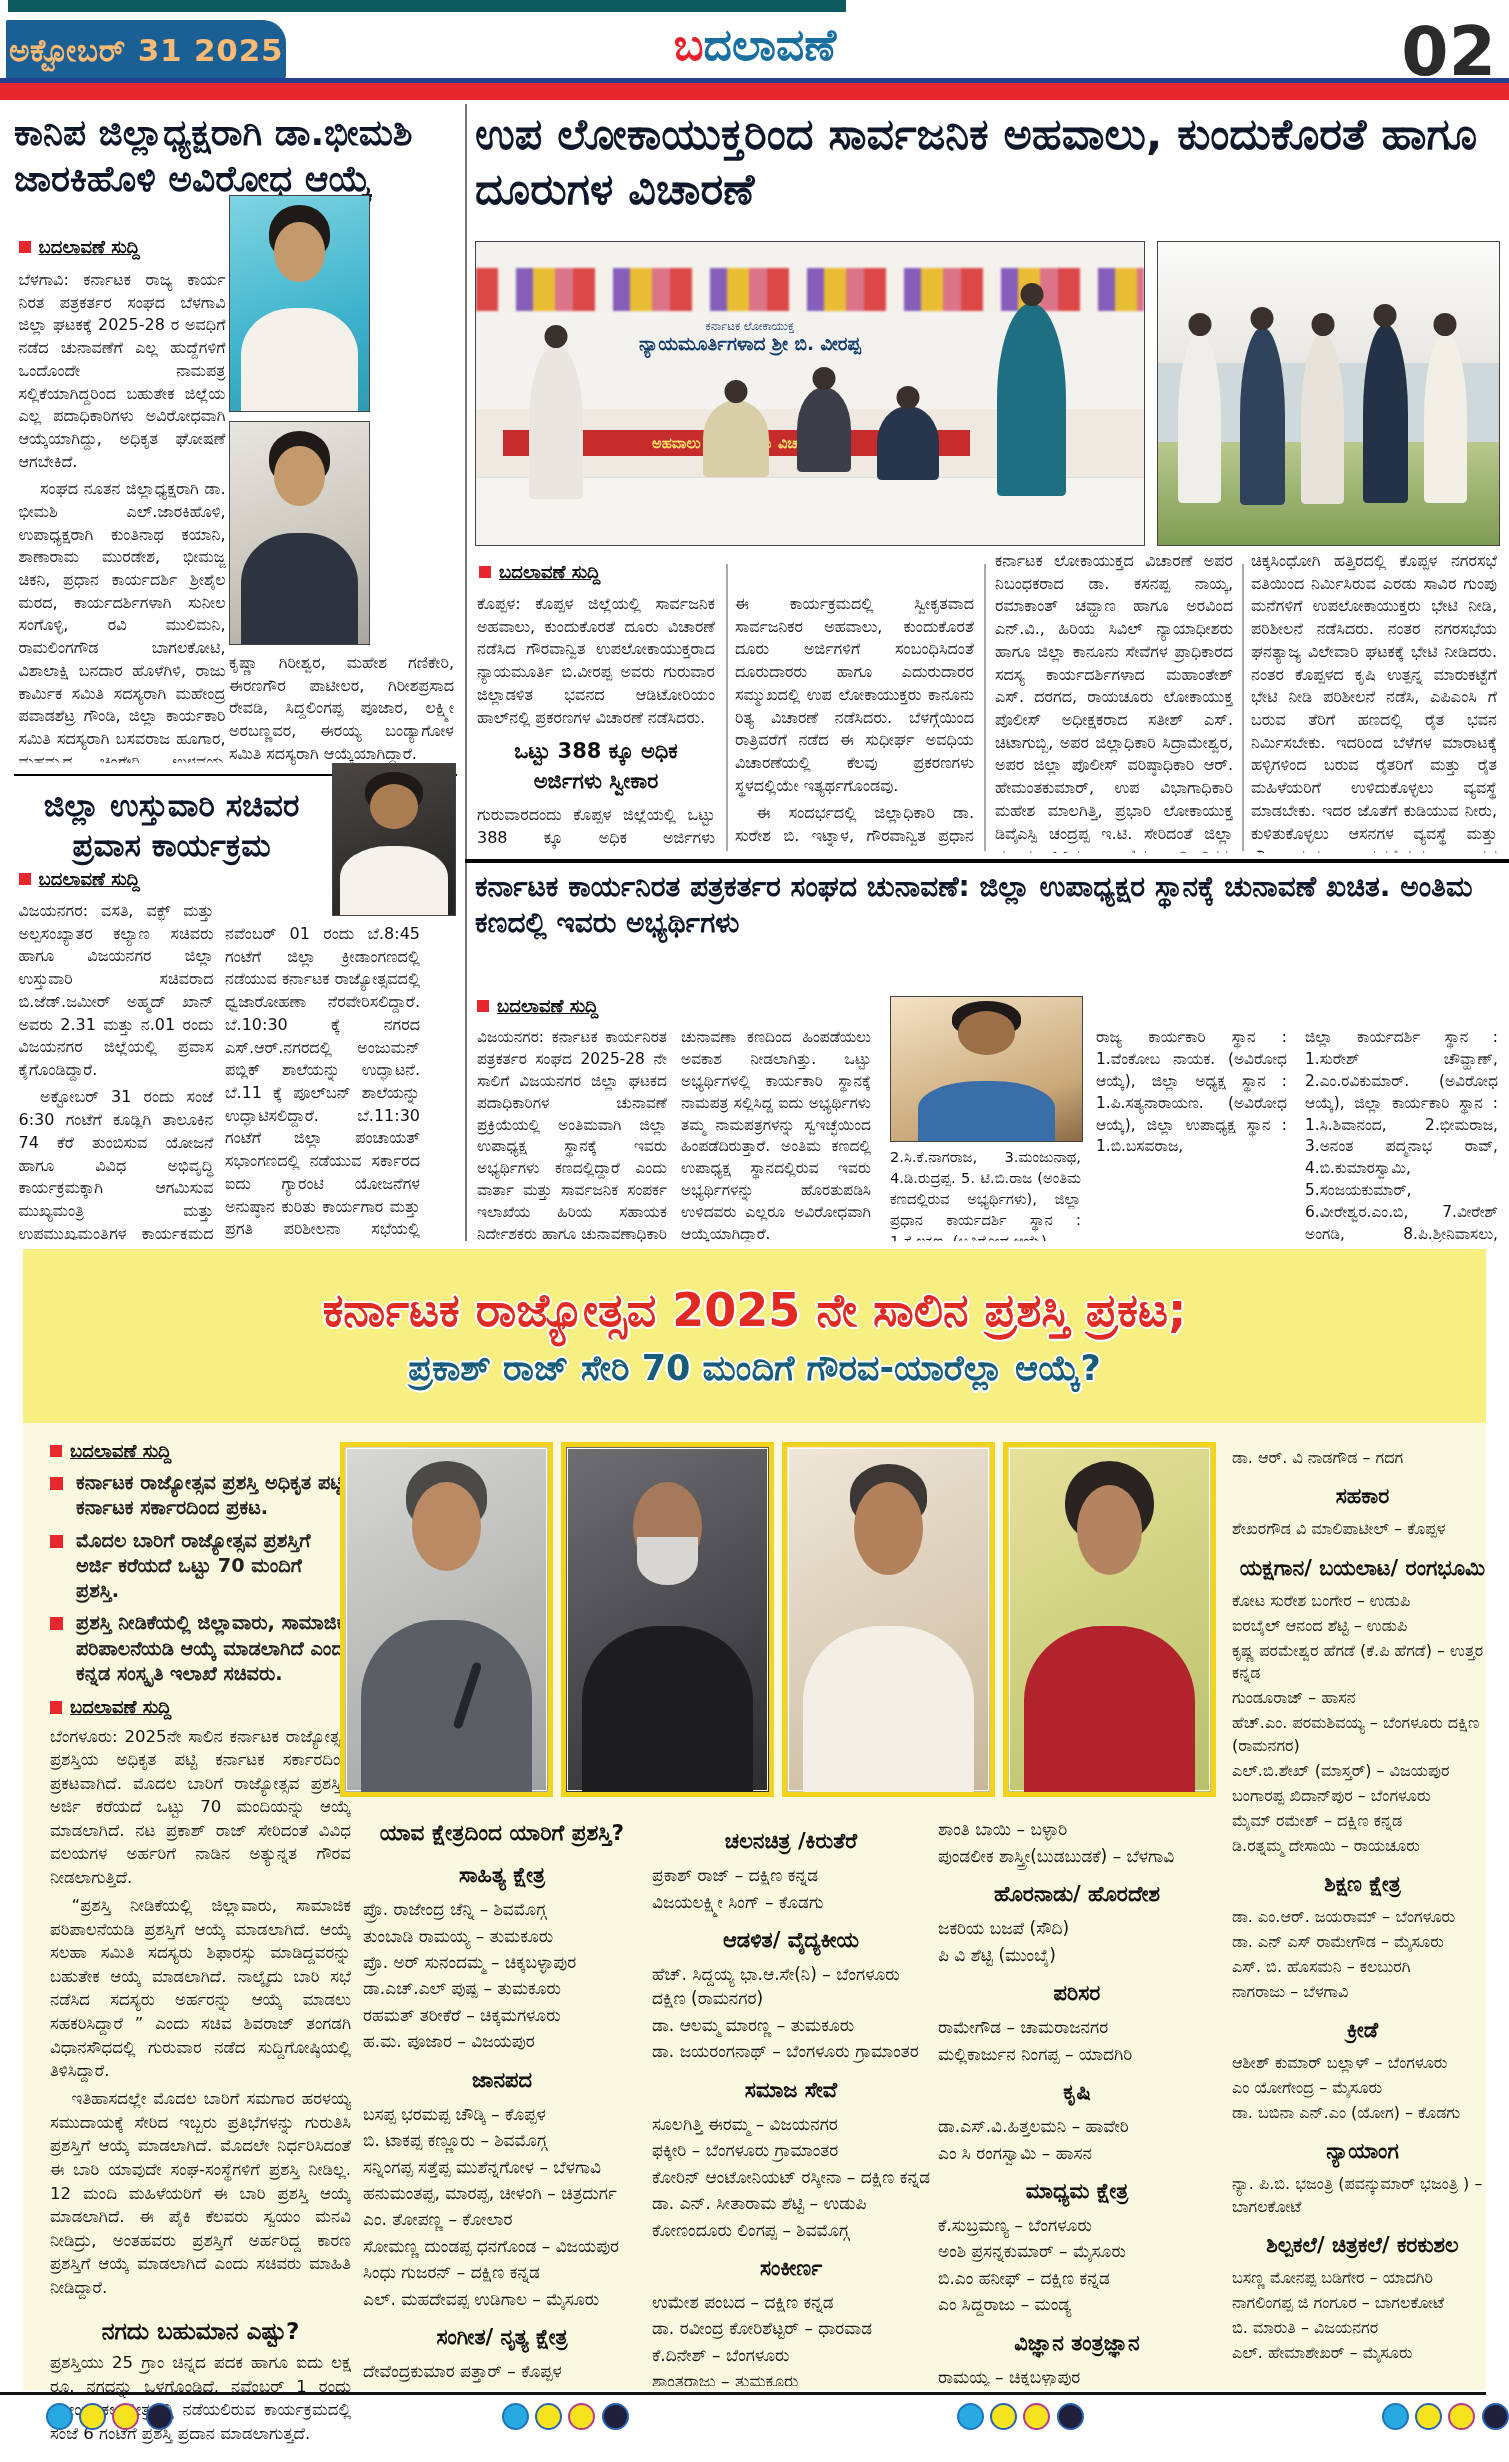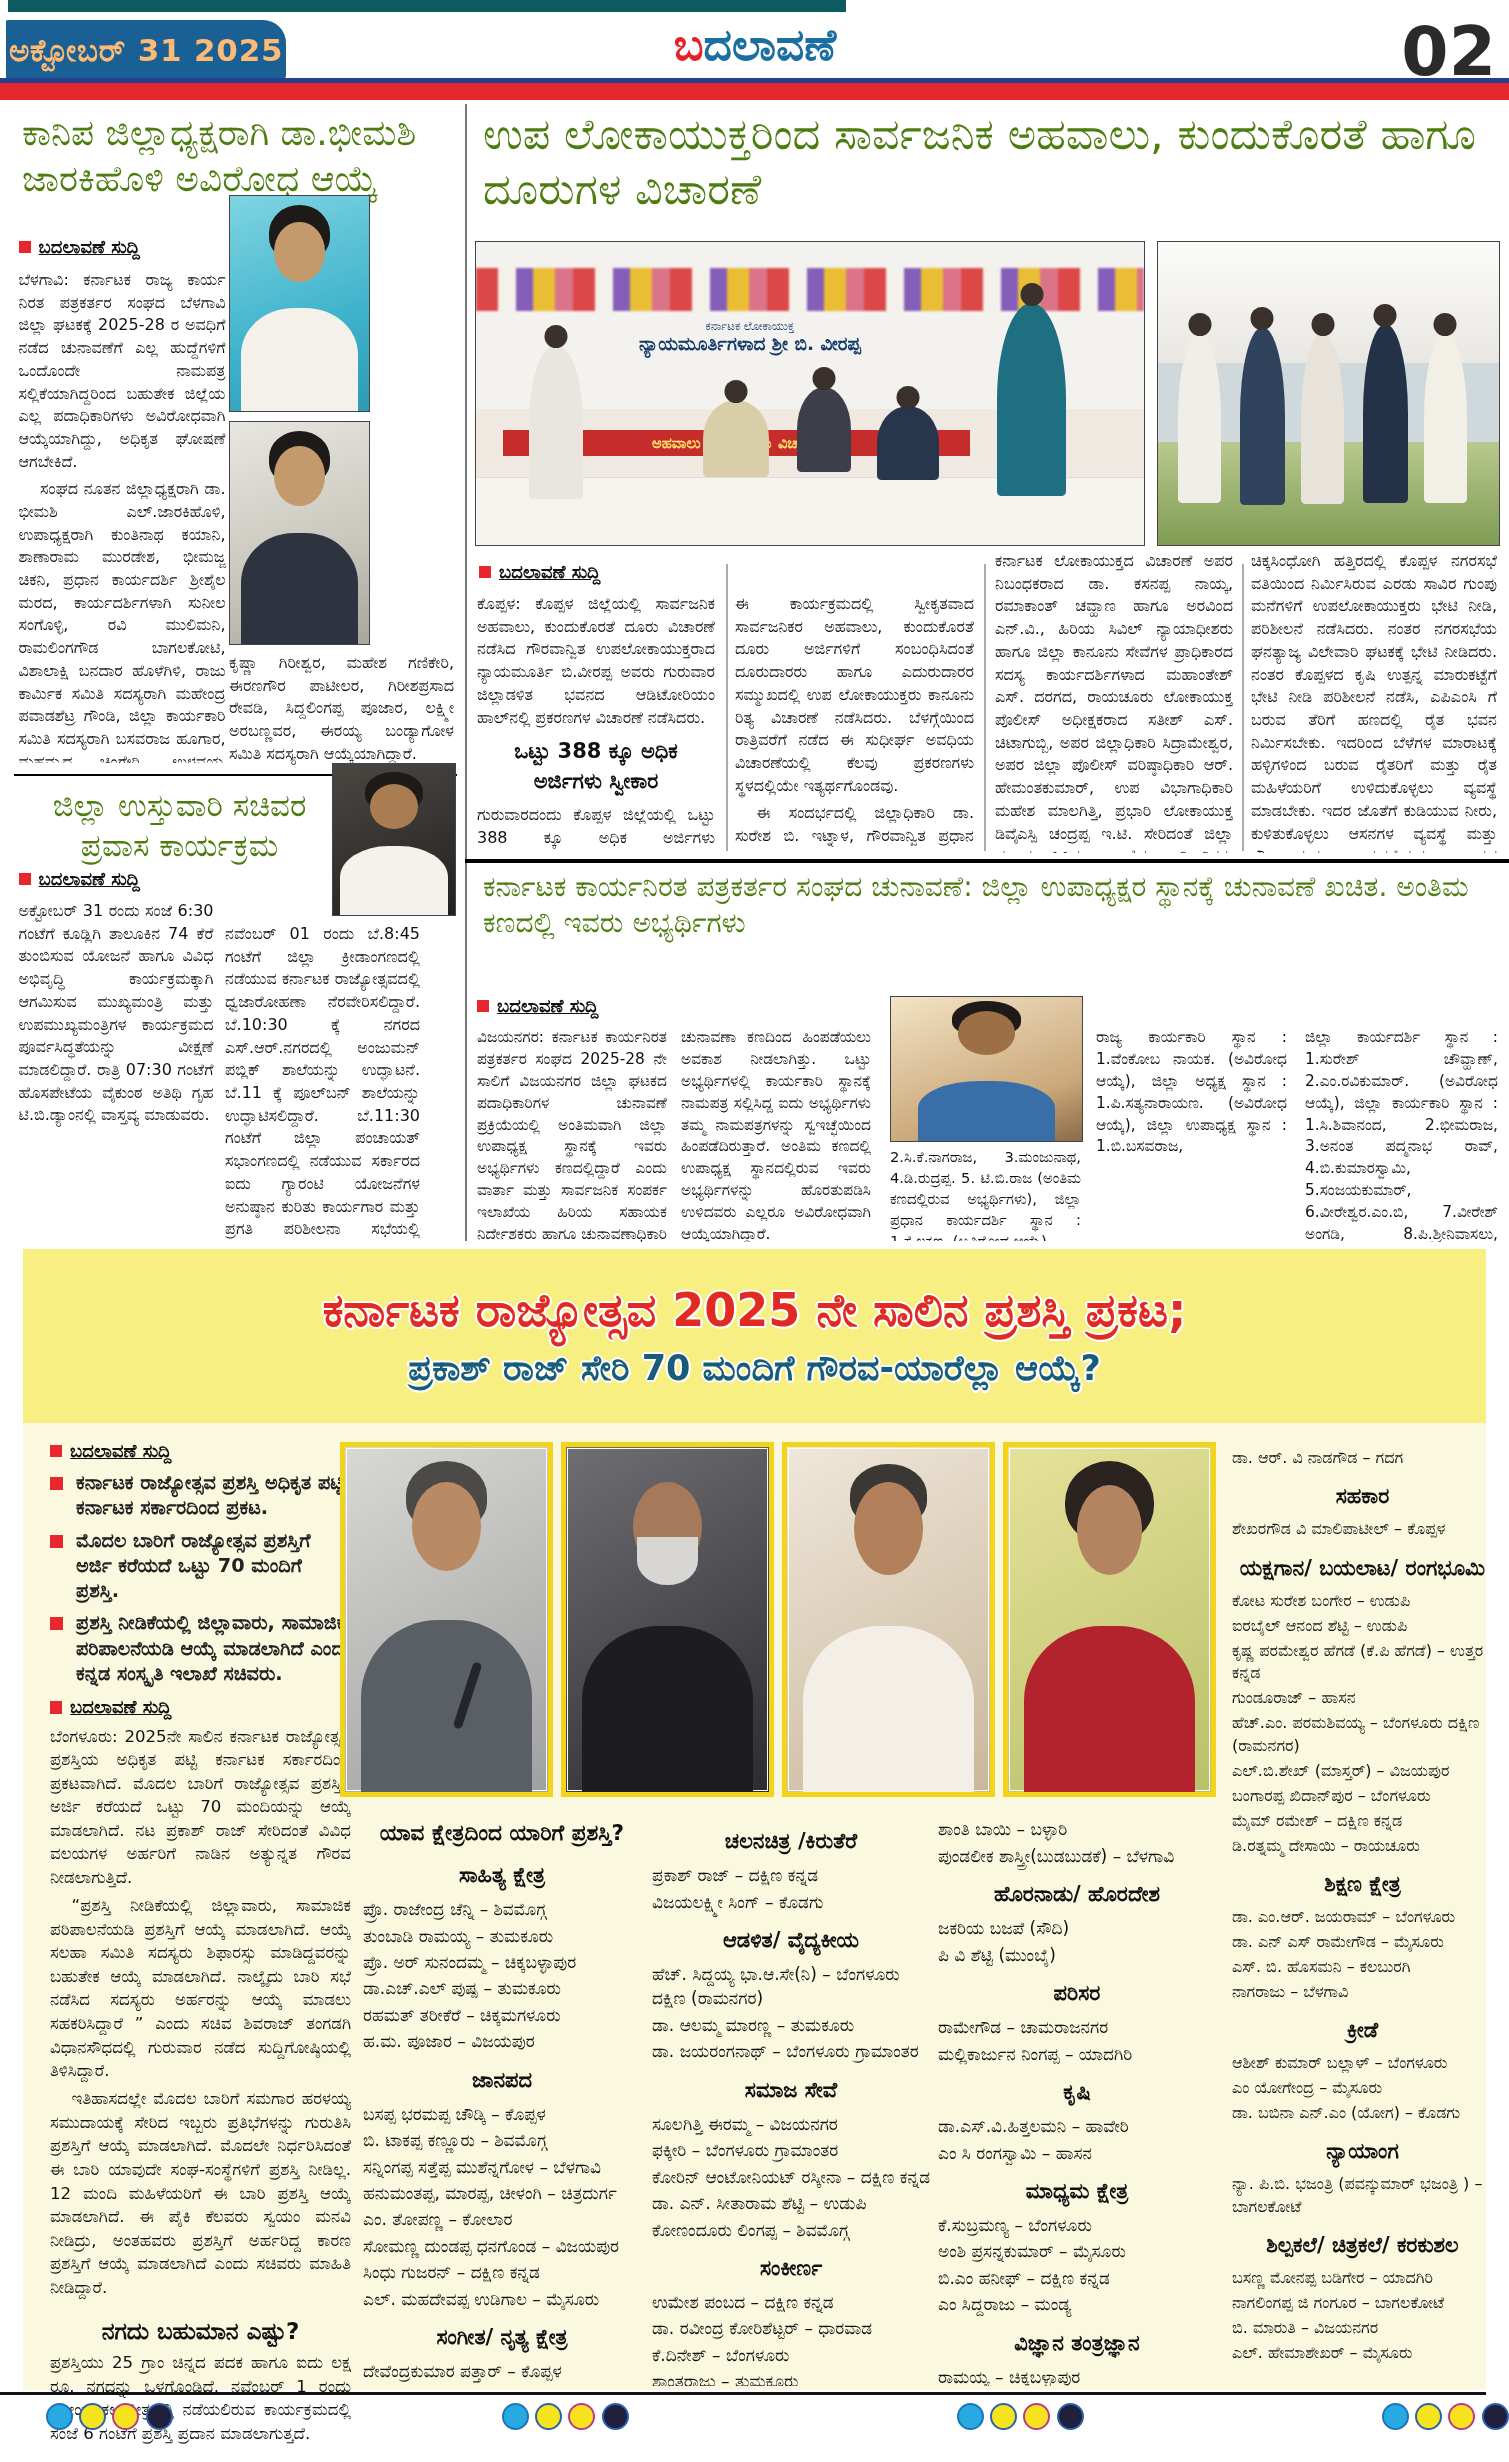--- a/index.html
+++ b/index.html
@@ -13,21 +13,21 @@
   #date-box span{color:#fdba74;font-size:31px;font-weight:bold;letter-spacing:0.8px;}
   #masthead{left:0;top:18.5px;width:100%;text-align:center;font-size:44px;font-weight:800;}
   #masthead .m1{color:#e62129;} #masthead .m2{color:#1a6fa0;}
   #page-num{right:14px;top:12.4px;font-size:68px;font-weight:bold;color:#2b2b2b;}
   #rule-blue{left:0;top:78px;width:100%;height:4.6px;background:#23418f;}
   #rule-red{left:0;top:83px;width:100%;height:17px;background:#e8262d;}
   
   .vrule{background:#777;width:1.5px;}
   .hrule{background:#000;}
   
-  .headline{font-weight:normal;color:#4d7c0f;line-height:1.28;margin-left:8px;}
+  .headline{font-weight:bold;color:#0f172a;line-height:1.28;}
   .byline{display:flex;align-items:center;gap:7.7px;font-size:18px;font-weight:bold;}
   .byline .sq{width:12.4px;height:12.4px;background:#e8262d;flex:0 0 auto;}
   .byline .bl-text{text-decoration:underline;}
   .bodycol{font-size:16px;line-height:1.42;text-align:justify;overflow:hidden;}
   .bodycol .para + .para{text-indent:21.6px;}
   .subhead{font-weight:bold;text-align:center;font-size:21px;margin:7.7px 0;}
   
   .ph{position:absolute;overflow:hidden;background:#cfd8da;border:0.8px solid #444;}
   .ph .head{position:absolute;border-radius:50%;background:#c49a6c;}
   .ph .hair{position:absolute;border-radius:50% 50% 40% 40%;background:#1d1a18;}
@@ -189,20 +189,21 @@
   <div class="ph" id="photo-c1" style="left:332px;top:763px;width:122px;height:151px;">
     <div class="hair" style="left:26%;top:5%;width:48%;height:26%;"></div>
     <div class="head" style="left:30%;top:13%;width:40%;height:30%;background:#a97c52;"></div>
     <div class="torso" style="left:6%;bottom:0;width:88%;height:46%;background:#f5f2ec;"></div>
   </div>
   <div class="abs byline" style="left:18.5px;top:868px;">
     <span class="sq"></span>
     <span class="bl-text">ಬದಲಾವಣೆ ಸುದ್ದಿ</span>
   </div>
   <div class="abs bodycol" style="left:18.5px;top:900px;width:195px;height:340px;">
+      <p class="para" style="margin: 0px 0px 4.6px;">ವಿಜಯನಗರ: ವಸತಿ, ವಕ್ಫ್ ಮತ್ತು ಅಲ್ಪಸಂಖ್ಯಾತರ ಕಲ್ಯಾಣ ಸಚಿವರು ಹಾಗೂ ವಿಜಯನಗರ ಜಿಲ್ಲಾ ಉಸ್ತುವಾರಿ ಸಚಿವರಾದ ಬಿ.ಜೆಡ್.ಜಮೀರ್ ಅಹ್ಮದ್ ಖಾನ್ ಅವರು 2.31 ಮತ್ತು ನ.01 ರಂದು ವಿಜಯನಗರ ಜಿಲ್ಲೆಯಲ್ಲಿ ಪ್ರವಾಸ ಕೈಗೊಂಡಿದ್ದಾರೆ.</p>
       <p class="para" style="margin: 0px 0px 4.6px;">ಅಕ್ಟೋಬರ್ 31 ರಂದು ಸಂಜೆ 6:30 ಗಂಟೆಗೆ ಕೂಡ್ಲಿಗಿ ತಾಲೂಕಿನ 74 ಕೆರೆ ತುಂಬಿಸುವ ಯೋಜನೆ ಹಾಗೂ ವಿವಿಧ ಅಭಿವೃದ್ಧಿ ಕಾರ್ಯಕ್ರಮಕ್ಕಾಗಿ ಆಗಮಿಸುವ ಮುಖ್ಯಮಂತ್ರಿ ಮತ್ತು ಉಪಮುಖ್ಯಮಂತ್ರಿಗಳ ಕಾರ್ಯಕ್ರಮದ ಪೂರ್ವಸಿದ್ಧತೆಯನ್ನು ವೀಕ್ಷಣೆ ಮಾಡಲಿದ್ದಾರೆ. ರಾತ್ರಿ 07:30 ಗಂಟೆಗೆ ಹೊಸಪೇಟೆಯ ವೈಕುಂಠ ಅತಿಥಿ ಗೃಹ ಟಿ.ಬಿ.ಡ್ಯಾಂನಲ್ಲಿ ವಾಸ್ತವ್ಯ ಮಾಡುವರು.</p>
     </div>
   <div class="abs bodycol" style="left:225px;top:923px;width:195px;height:317px;">
       <p class="para" style="margin: 0px 0px 4.6px;">ನವೆಂಬರ್ 01 ರಂದು ಬೆ.8:45 ಗಂಟೆಗೆ ಜಿಲ್ಲಾ ಕ್ರೀಡಾಂಗಣದಲ್ಲಿ ನಡೆಯುವ ಕರ್ನಾಟಕ ರಾಜ್ಯೋತ್ಸವದಲ್ಲಿ ಧ್ವಜಾರೋಹಣಾ ನೆರವೇರಿಸಲಿದ್ದಾರೆ. ಬೆ.10:30 ಕ್ಕೆ ನಗರದ ಎಸ್.ಆರ್.ನಗರದಲ್ಲಿ ಅಂಜುಮನ್ ಪಬ್ಲಿಕ್ ಶಾಲೆಯನ್ನು ಉದ್ಘಾಟನೆ. ಬೆ.11 ಕ್ಕೆ ಪೂಲ್‌ಬನ್ ಶಾಲೆಯನ್ನು ಉದ್ಘಾಟಿಸಲಿದ್ದಾರೆ. ಬೆ.11:30 ಗಂಟೆಗೆ ಜಿಲ್ಲಾ ಪಂಚಾಯತ್ ಸಭಾಂಗಣದಲ್ಲಿ ನಡೆಯುವ ಸರ್ಕಾರದ ಐದು ಗ್ಯಾರಂಟಿ ಯೋಜನೆಗಳ ಅನುಷ್ಠಾನ ಕುರಿತು ಕಾರ್ಯಗಾರ ಮತ್ತು ಪ್ರಗತಿ ಪರಿಶೀಲನಾ ಸಭೆಯಲ್ಲಿ ಭಾಗವಹಿಸಲಿದ್ದಾರೆ ಎಂದು ಸಚಿವರ ಆಪ್ತ ಕಾರ್ಯದರ್ಶಿ ಪ್ರಕಟಣೆಯಲ್ಲಿ ತಿಳಿಸಿದ್ದಾರೆ.</p>
     </div>
 
   <div class="abs headline" style="left:475px;top:869px;width:1027px;font-size:28px;">ಕರ್ನಾಟಕ ಕಾರ್ಯನಿರತ ಪತ್ರಕರ್ತರ ಸಂಘದ ಚುನಾವಣೆ: ಜಿಲ್ಲಾ ಉಪಾಧ್ಯಕ್ಷರ ಸ್ಥಾನಕ್ಕೆ ಚುನಾವಣೆ ಖಚಿತ. ಅಂತಿಮ ಕಣದಲ್ಲಿ ಇವರು ಅಭ್ಯರ್ಥಿಗಳು</div>
   <div class="abs byline" style="left:477px;top:995px;">
     <span class="sq"></span>
     <span class="bl-text">ಬದಲಾವಣೆ ಸುದ್ದಿ</span>

